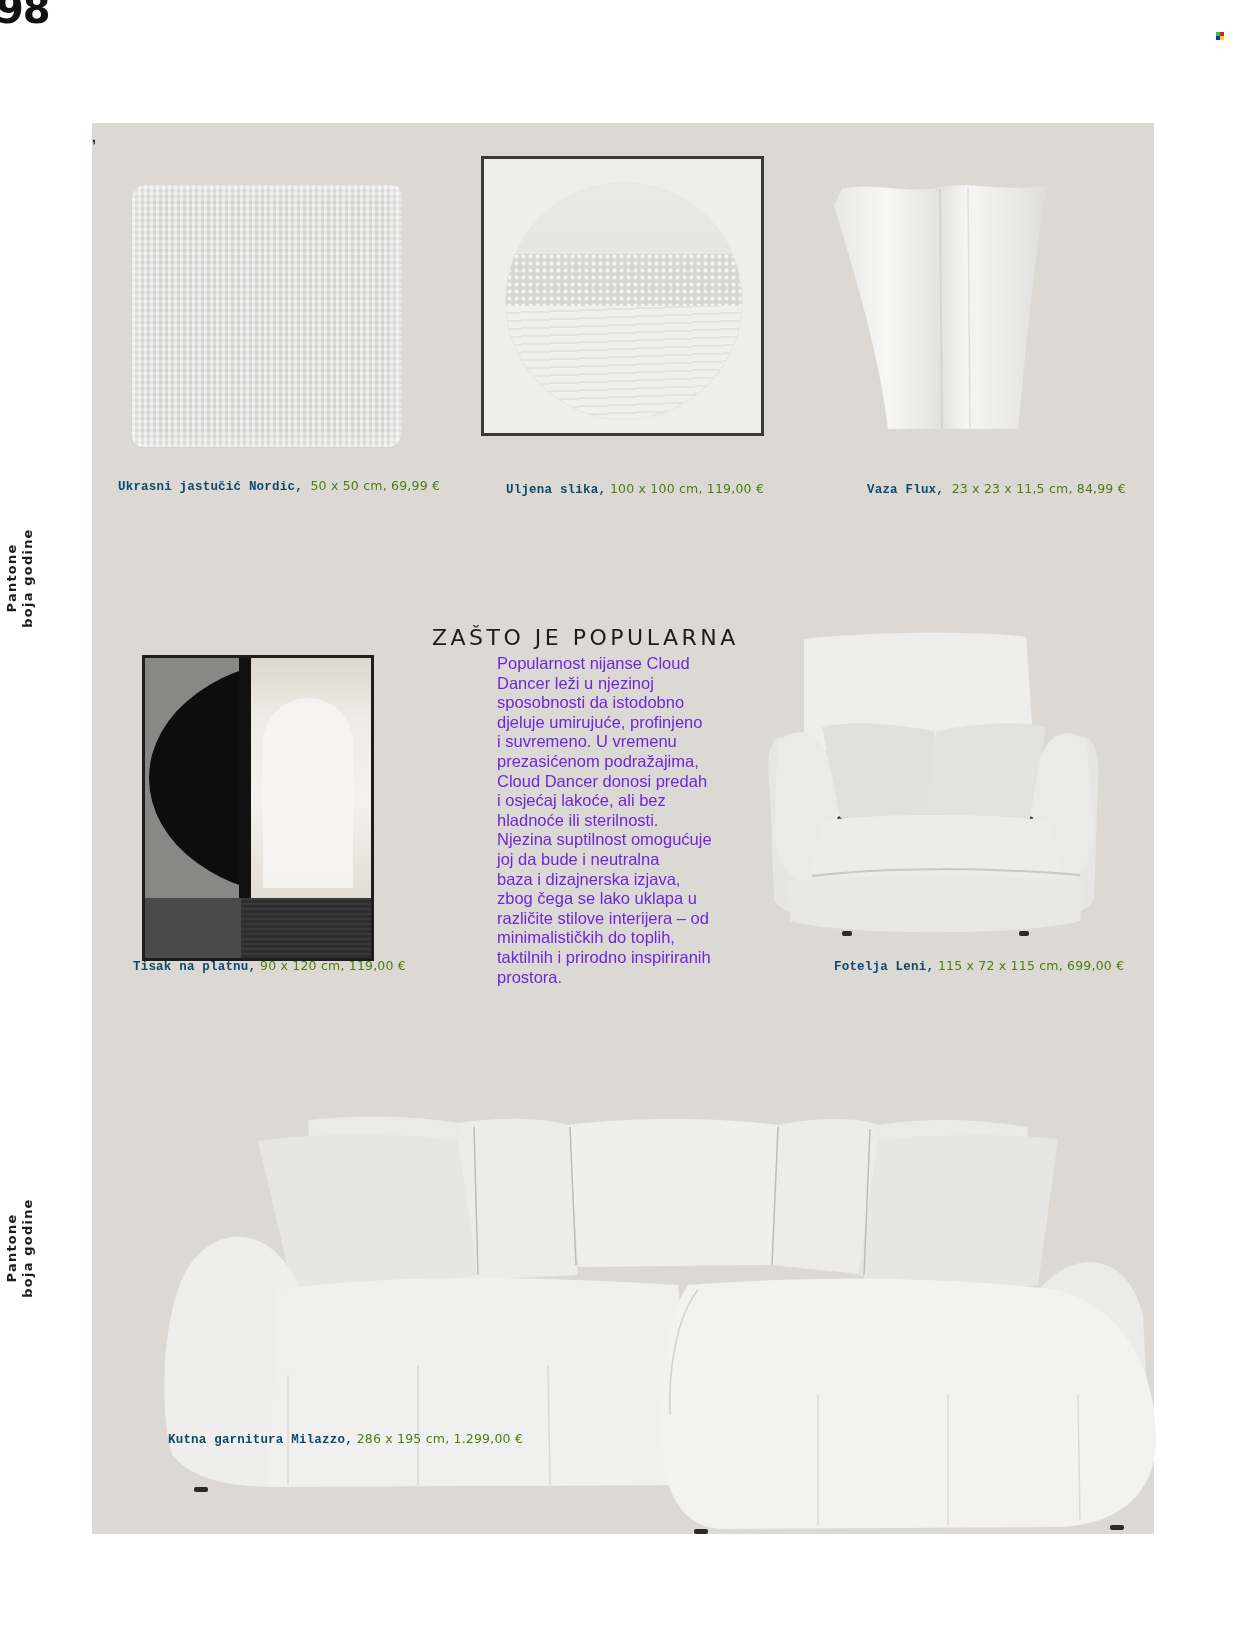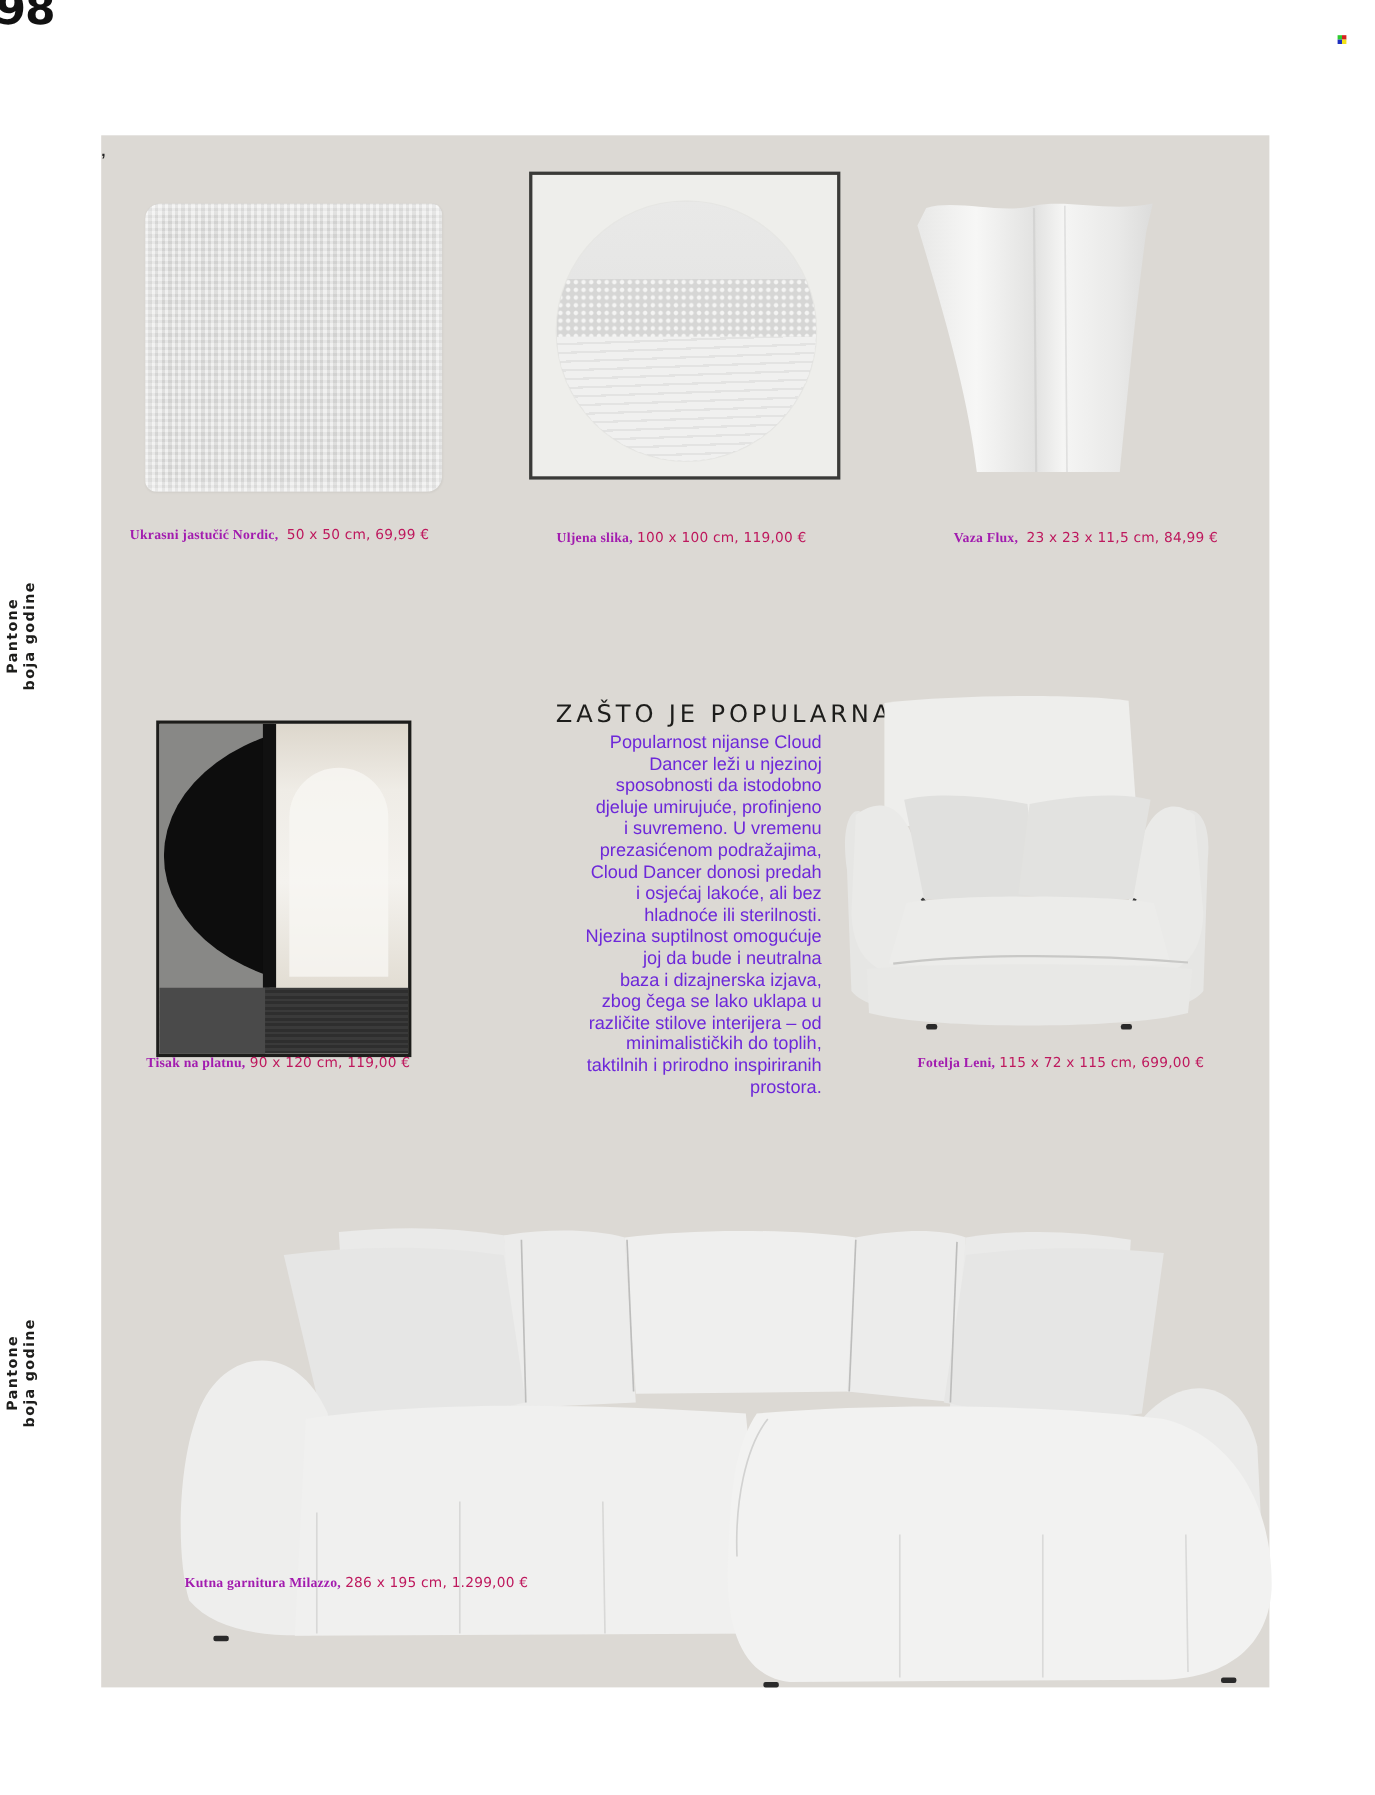--- a/index.html
+++ b/index.html
@@ -30,24 +30,24 @@
     position: absolute; left: 92px; top: 123px; width: 1062px; height: 1411px;
     background: #dcd9d4;
   }
   .panel-mark {
     position: absolute; left: 0px; top: 6px; font-size: 14px; font-weight: bold; color: #222;
   }
   .caption {
     position: absolute; white-space: nowrap; font-size: 13px; letter-spacing: 0.2px;
   }
   .caption .name {
-    font-family: Liberation Serif, serif; font-weight: bold; font-size: 12.5px; color: #a21caf; margin-top: 48px;
+    font-family: Liberation Mono, monospace; font-weight: bold; font-size: 12.5px; color: #0c4a6e; margin-top: 48px;
   }
   .caption .spec {
-    font-family: "DejaVu Sans", sans-serif; font-weight: normal; font-size: 12.5px; color: #be185d;
+    font-family: "DejaVu Sans", sans-serif; font-weight: normal; font-size: 12.5px; color: #4d7c0f;
   }
   .product-img { position: absolute; }
 
   
   .pillow {
     left: 40px; top: 62px; width: 270px; height: 262px;
     background:
       repeating-linear-gradient(90deg, rgba(255,255,255,0.35) 0 3px, rgba(190,190,190,0.25) 3px 6px),
       repeating-linear-gradient(0deg, rgba(255,255,255,0.35) 0 3px, rgba(200,200,200,0.25) 3px 6px),
       #dededc;
@@ -99,21 +99,21 @@
   .canvas-frame .bottom-dark-left { position: absolute; left: 0; width: 96px; top: 240px; bottom: 0; background: #4a4a4a; }
 
   
   .armchair { left: 672px; top: 508px; width: 340px; height: 330px; }
 
   
   .sofa { left: 66px; top: 992px; width: 1000px; height: 420px; }
 
   
   .editorial {
-    position: absolute; left: 340px; top: 502px; width: 380px; text-align: right; margin-top: 12px;
+    position: absolute; left: 340px; top: 502px; width: 380px; text-align: left;
   }
   .editorial .heading {
     font-family: "DejaVu Sans", sans-serif; font-weight: normal;
     font-size: 22px; letter-spacing: 3.5px; color: #1d1d1b; margin: 0; line-height: 26px;
   }
   .editorial .body {
     margin: 3px auto 0 auto; width: 250px;
     font-family: "Liberation Sans", sans-serif; font-size: 16.5px; line-height: 19.6px; color: #6d28d9;
   }
   .editorial .body span { display: block; white-space: nowrap; }

